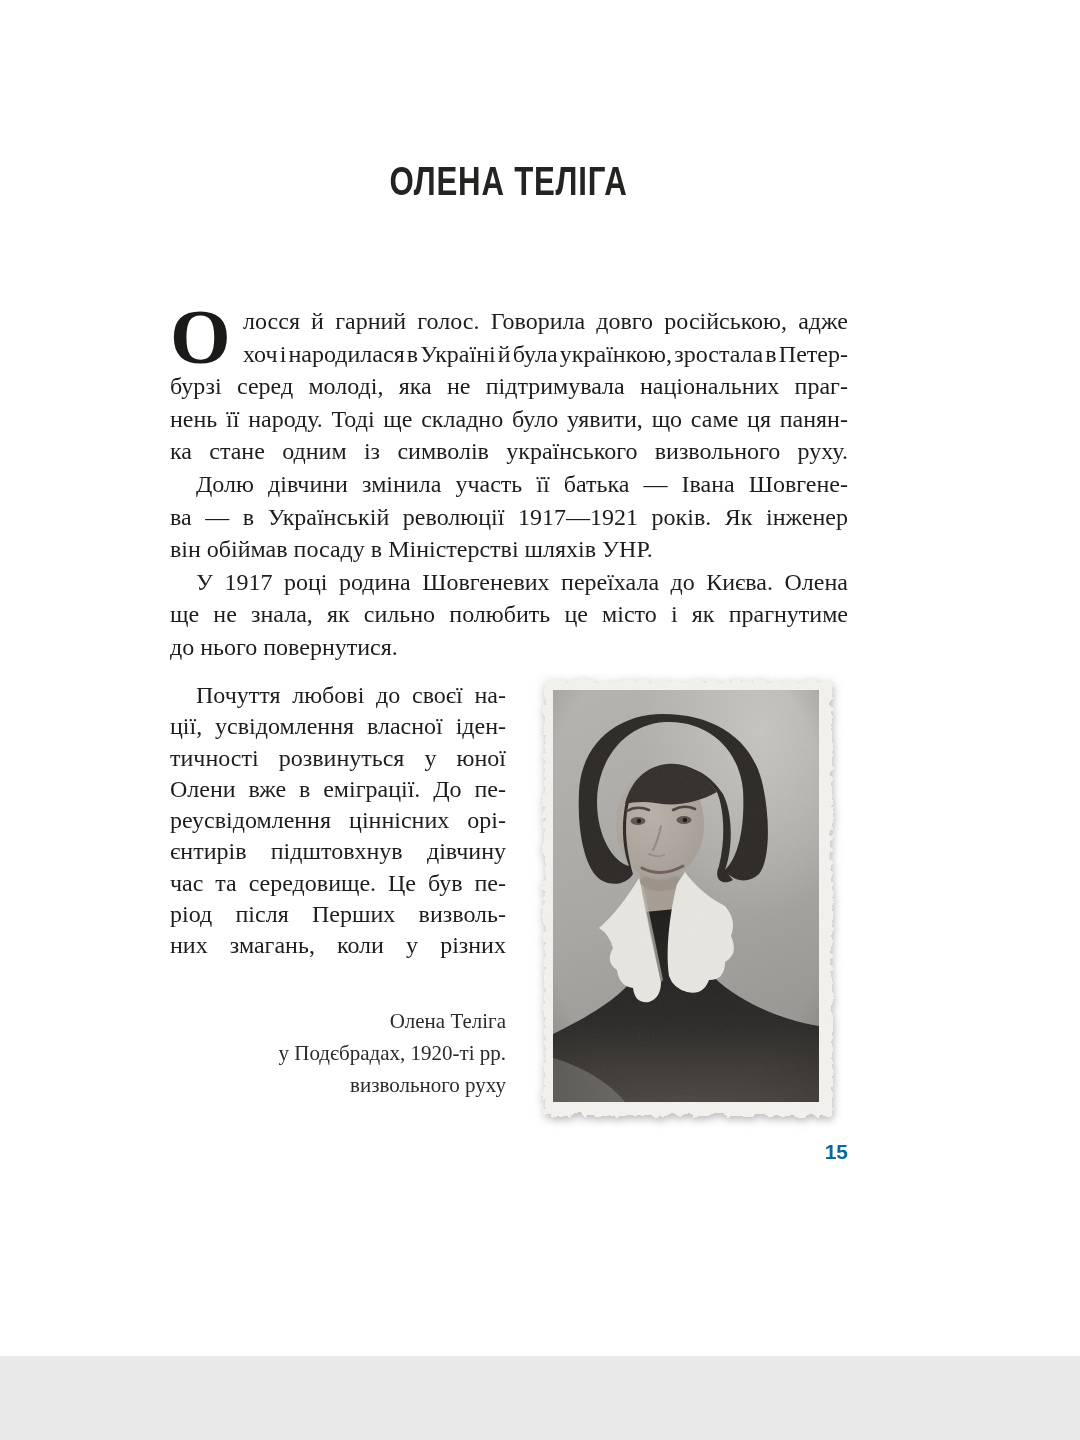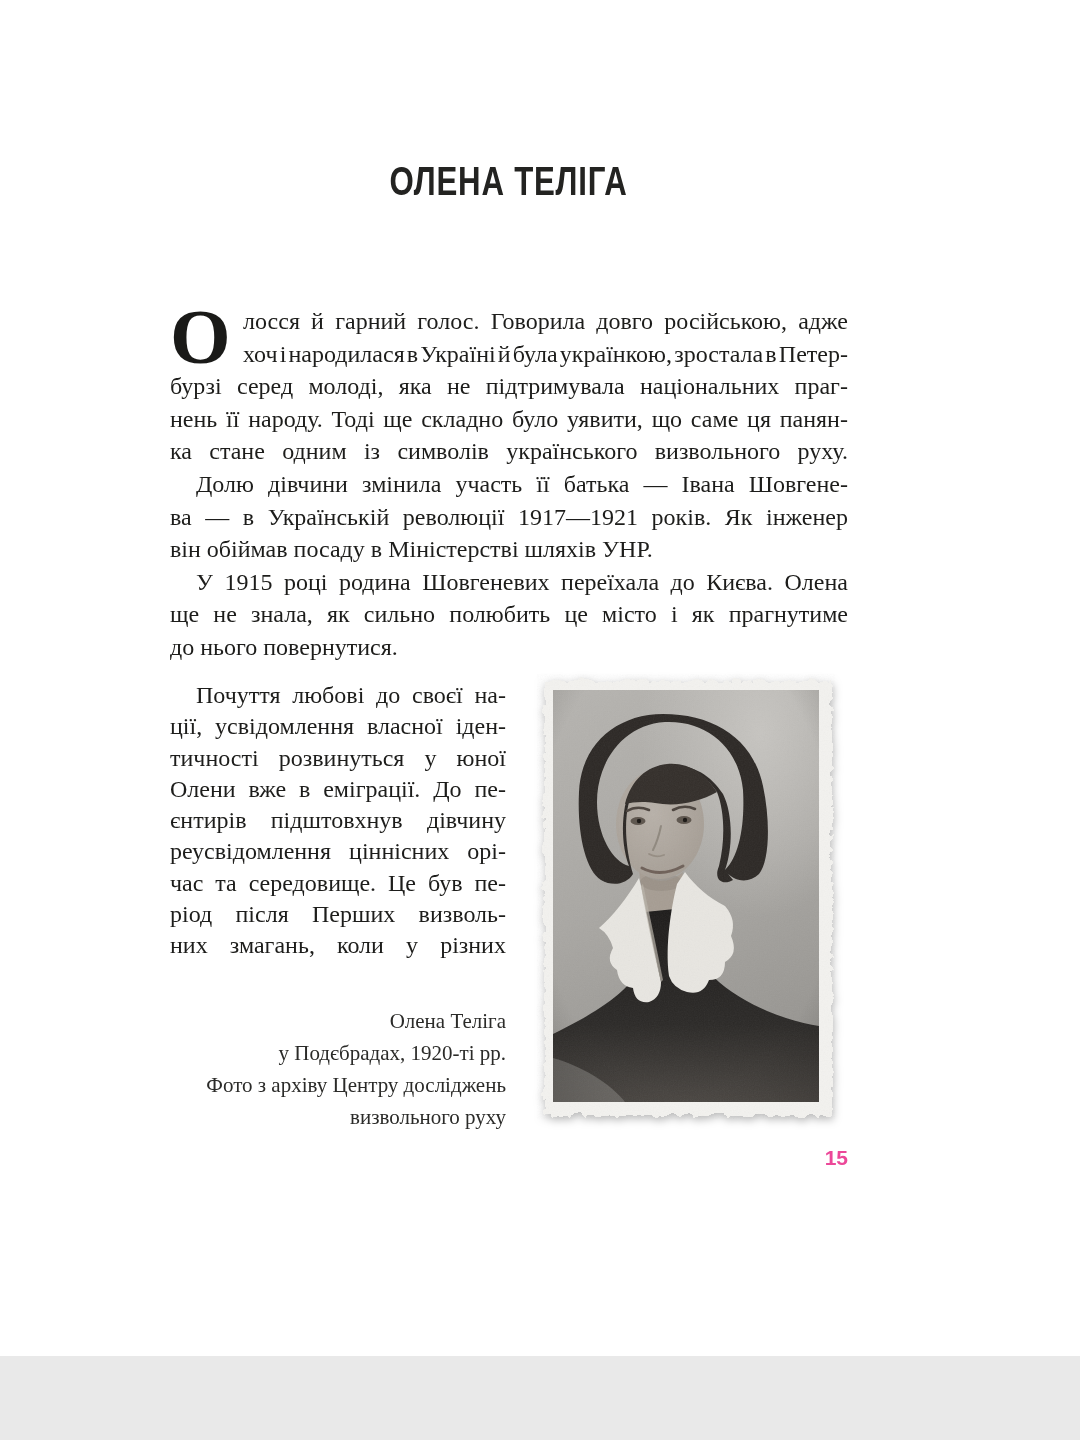--- a/index.html
+++ b/index.html
@@ -64,22 +64,21 @@
     width:100%;height:100%;
     filter:drop-shadow(1px 3px 4px rgba(0,0,0,0.28));
   }
   
   #page-number{
     position:absolute;left:170px;top:1140px;width:678px;
     text-align:right;
     font-family:"Liberation Sans", sans-serif;
     font-weight:700;
     font-size:21px;
-    color:#ec4899;
-    margin-top:6px;
+    color:#0369a1;
   }
 </style>
 </head>
 <body>
 
 <div id="page">
 
   <div class="title-wrap">
     <span class="title-text">ОЛЕНА ТЕЛІГА</span>
   </div>
@@ -166,21 +165,21 @@
           <span>1917—1921</span>
           <span>років.</span>
           <span>Як</span>
           <span>інженер</span>
         </div>
         <div class="line">він обіймав посаду в Міністерстві шляхів УНР.</div>
       </div>
       <div class="paragraph">
         <div class="line j indent">
           <span>У</span>
-          <span>1915</span>
+          <span>1917</span>
           <span>році</span>
           <span>родина</span>
           <span>Шовгеневих</span>
           <span>переїхала</span>
           <span>до</span>
           <span>Києва.</span>
           <span>Олена</span>
         </div>
         <div class="line j">
           <span>ще</span>
@@ -221,28 +220,28 @@
         </div>
         <div class="line j">
           <span>Олени</span>
           <span>вже</span>
           <span>в</span>
           <span>еміграції.</span>
           <span>До</span>
           <span>пе-</span>
         </div>
         <div class="line j">
+          <span>реусвідомлення</span>
+          <span>ціннісних</span>
+          <span>орі-</span>
+        </div>
+        <div class="line j">
           <span>єнтирів</span>
           <span>підштовхнув</span>
           <span>дівчину</span>
-        </div>
-        <div class="line j">
-          <span>реусвідомлення</span>
-          <span>ціннісних</span>
-          <span>орі-</span>
         </div>
         <div class="line j">
           <span>час</span>
           <span>та</span>
           <span>середовище.</span>
           <span>Це</span>
           <span>був</span>
           <span>пе-</span>
         </div>
         <div class="line j">
@@ -257,21 +256,20 @@
           <span>коли</span>
           <span>у</span>
           <span>різних</span>
         </div>
       </div>
     </div>
 
   <div id="caption">
       <div class="cap-line">Олена Теліга</div>
       <div class="cap-line">у Подєбрадах, 1920-ті рр.</div>
-      <div class="cap-line">Фото з архіву Центру досліджень</div>
       <div class="cap-line">визвольного руху</div>
     </div>
 
   <div id="photo">
     <svg viewBox="0 0 298 445" xmlns="http://www.w3.org/2000/svg">
       <defs>
         <filter id="deckle" x="-6%" y="-6%" width="112%" height="112%">
           <feTurbulence type="turbulence" baseFrequency="0.085" numOctaves="2" seed="7" result="t"></feTurbulence>
           <feDisplacementMap in="SourceGraphic" in2="t" scale="9"></feDisplacementMap>
         </filter>

